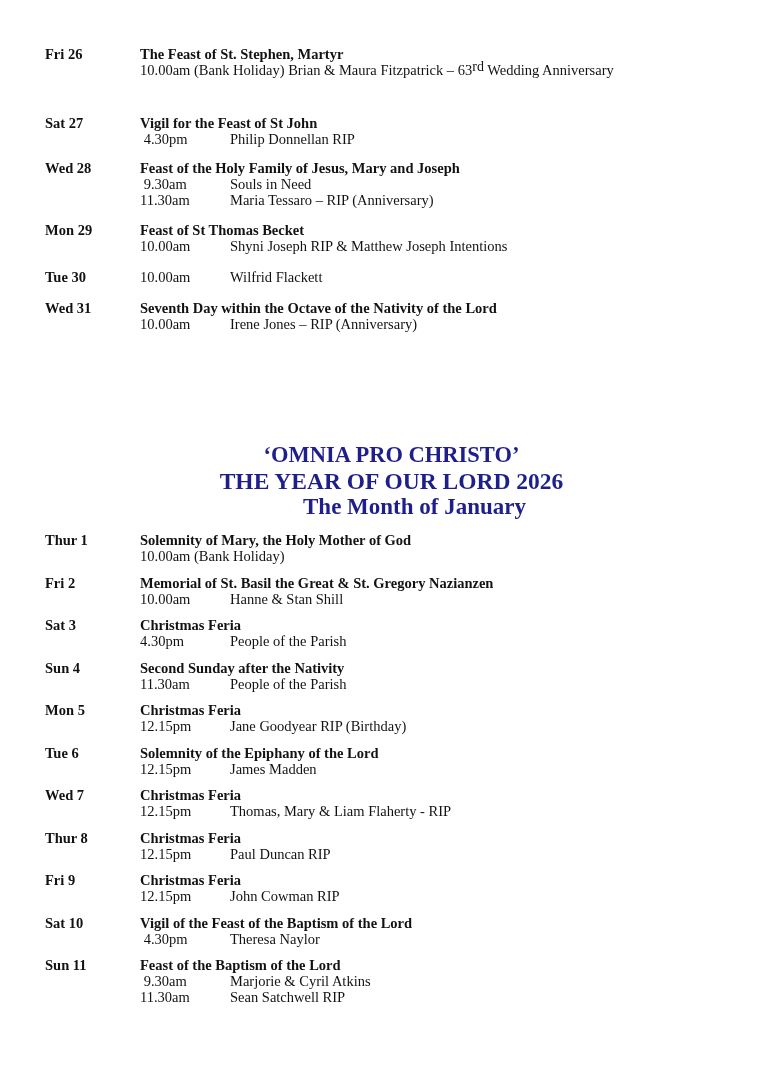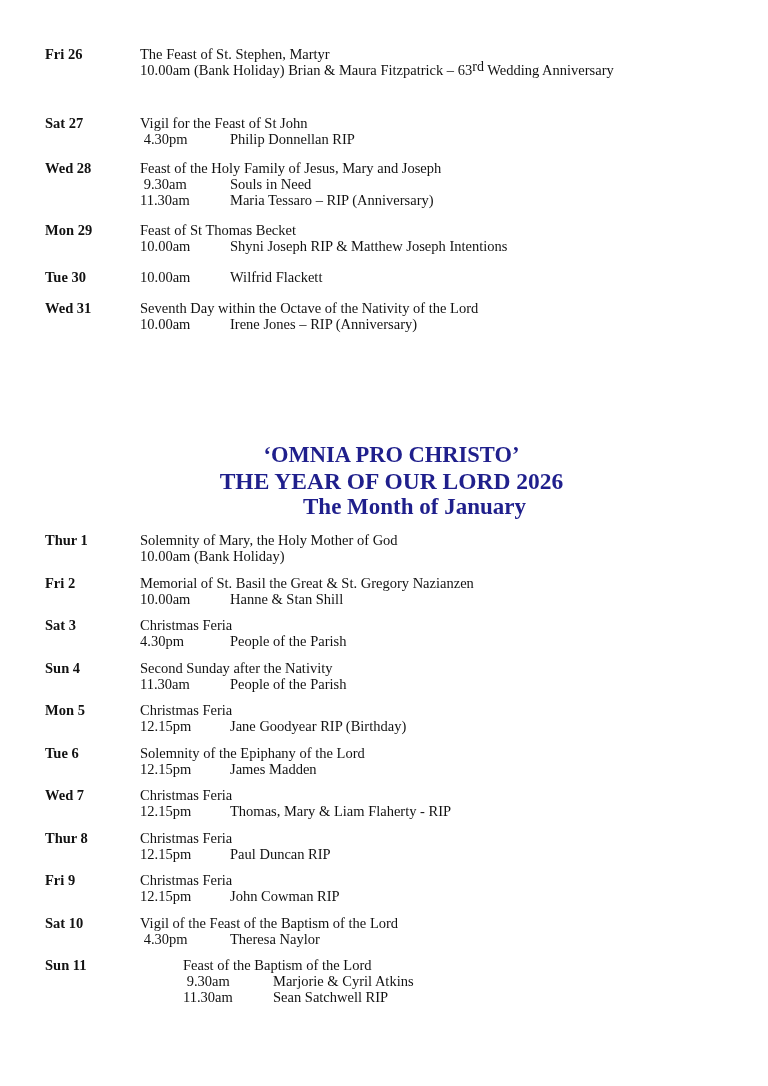--- a/index.html
+++ b/index.html
@@ -26,21 +26,21 @@
   .entry {
     display: grid;
     grid-template-columns: 95px 1fr;
     align-items: start;
   }
   .day {
     font-weight: bold;
     white-space: pre;
   }
   .feast {
-    font-weight: normal;
+    font-weight: bold;
   }
   .mass-line {
     white-space: pre-wrap;
   }
   .mass-time {
     white-space: pre;
   }
   .mass-time.tab {
     display: inline-block;
     width: 90px;
@@ -60,21 +60,21 @@
   .title-block {
     margin: 110px 0 12px 0;
     text-align: center;
     font-weight: bold;
   }
   .title-l1 { font-size: 22.5px; line-height: 26px; }
   .title-l2 { font-size: 23.5px; line-height: 26px; }
   .title-l3 { font-size: 23px;   line-height: 26px; position: relative; left: 23px; }
   
   .sec-jan .entry { margin-bottom: 10.5px; }
-  .sec-jan .entry:last-child { margin-bottom: 0; gap: 43px; }
+  .sec-jan .entry:last-child { margin-bottom: 0; }
 </style>
 </head>
 <body>
 
 <div class="page">
 
   <section class="sec-dec" id="dec-list">
       <div class="entry">
         <div class="day">Fri 26</div>
         <div class="content">

